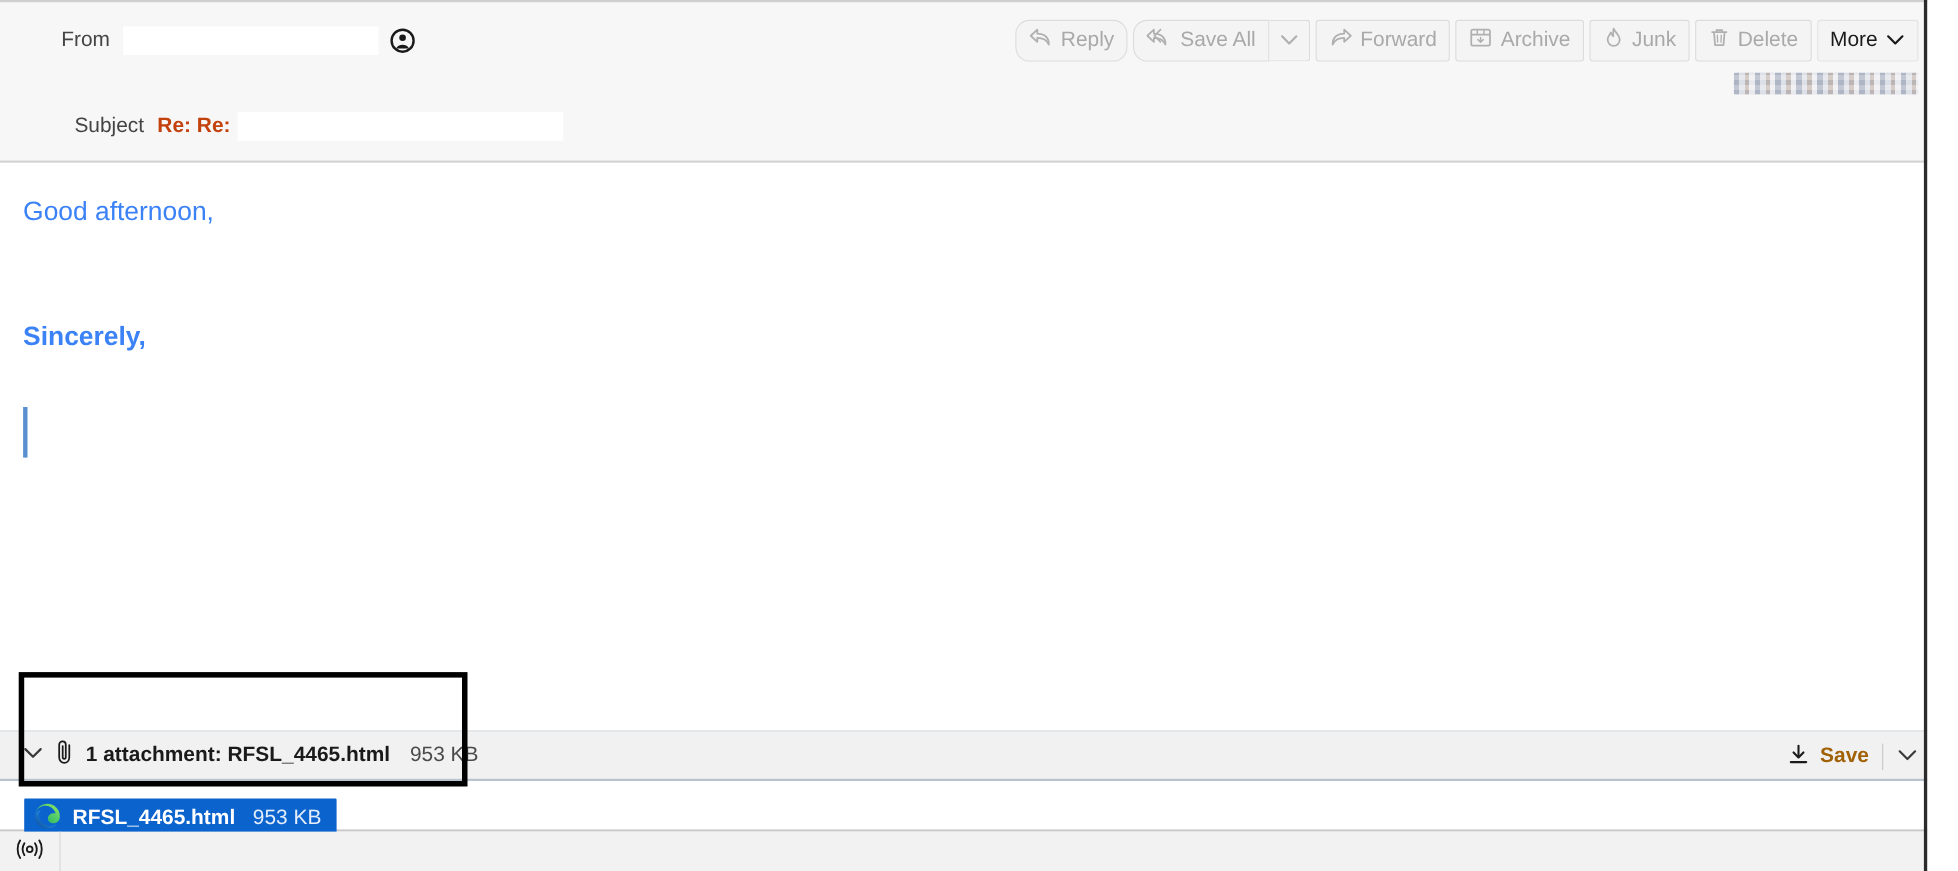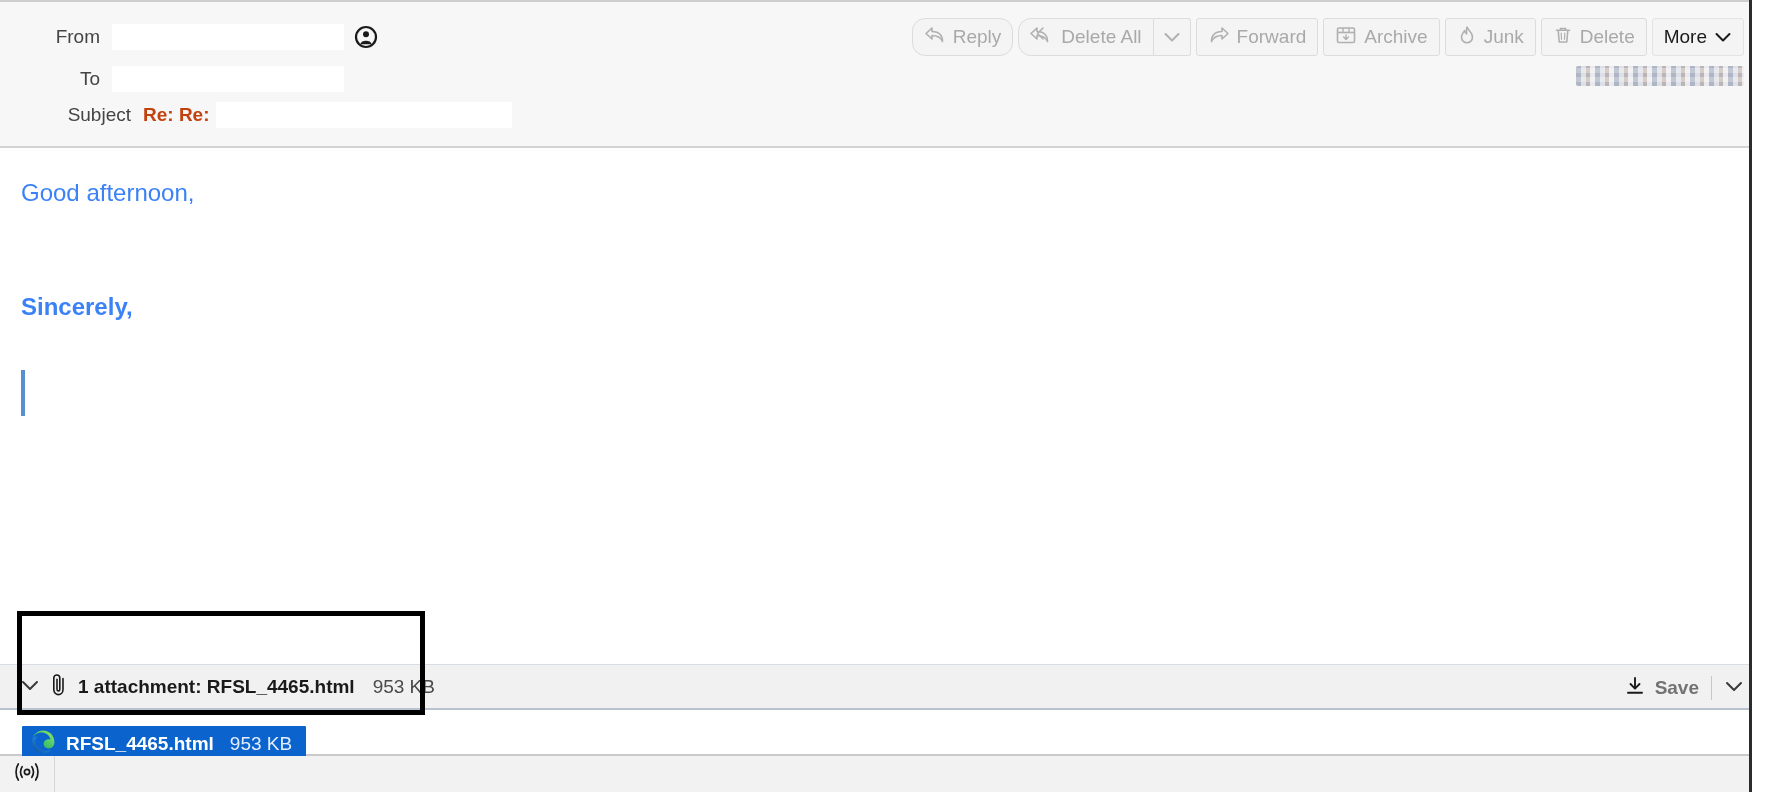--- a/index.html
+++ b/index.html
@@ -208,21 +208,21 @@
   .attach-size { font-size: 19px; color: #4a4a4a; margin-left: 8px; }
   .attach-right {
     position: absolute;
     right: 36px;
     top: 0;
     height: 46px;
     display: flex;
     align-items: center;
     gap: 9px;
   }
-  .save-label { font-size: 19px; color: #737373; font-weight: 600; }
+  .save-label { font-size: 19px; color: #a16207; font-weight: 600; }
   .save-sep { width: 1px; height: 24px; background: #c7c7c7; margin: 0 3px; }
 
   
   .attach-list {
     position: relative;
     flex: 0 0 auto;
     height: 46px;
     background: #ffffff;
     border-bottom: 2px solid #c9c9c9;
     box-sizing: border-box;
@@ -289,24 +289,20 @@
       <div class="redact-box"></div>
       <span class="contact-icon">
         <svg width="24" height="24" viewBox="0 0 24 24">
           <circle cx="12" cy="12" r="10" fill="none" stroke="#1a1a1a" stroke-width="2.2"></circle>
           <circle cx="12" cy="9.3" r="3.0" fill="#1a1a1a"></circle>
           <path d="M6.3 19.2 C7.2 14.6 16.8 14.6 17.7 19.2 Z" fill="#1a1a1a"></path>
         </svg>
       </span>
     </div>
 
-    <div class="field-row row-to">
-      <div class="field-label">To</div>
-      <div class="redact-box"></div>
-    </div>
 
     <div class="field-row row-subject">
       <div class="field-label">Subject</div>
       <div class="subject-text">Re: Re:</div>
       <div class="redact-box"></div>
     </div>
 
     <div class="toolbar">
 
       <div class="tb-btn">
@@ -319,21 +315,21 @@
       </div>
 
       <div class="tb-group">
         <div class="tb-btn">
           <span class="tb-ico">
             <svg width="24" height="18" viewBox="0 0 24 18">
               <path d="M7 2 L1 7.5 L7 13 L7 9.5 C12 9.5 15.5 11 17.5 15.5 C17.8 10 14.5 5.5 7 5.5 Z" fill="none" stroke="#b0b0b0" stroke-width="1.6" stroke-linejoin="round"></path>
               <path d="M13 2 L7.5 7.5 L13 13" fill="none" stroke="#b0b0b0" stroke-width="1.6" stroke-linejoin="round" stroke-linecap="round"></path>
             </svg>
           </span>
-          <span>Delete All</span>
+          <span>Save All</span>
         </div>
         <div class="tb-btn chev-only">
           <span class="tb-ico">
             <svg width="18" height="12" viewBox="0 0 18 12">
               <path d="M2.5 3 L9 9.5 L15.5 3" fill="none" stroke="#b0b0b0" stroke-width="2" stroke-linecap="round" stroke-linejoin="round"></path>
             </svg>
           </span>
         </div>
       </div>
 

